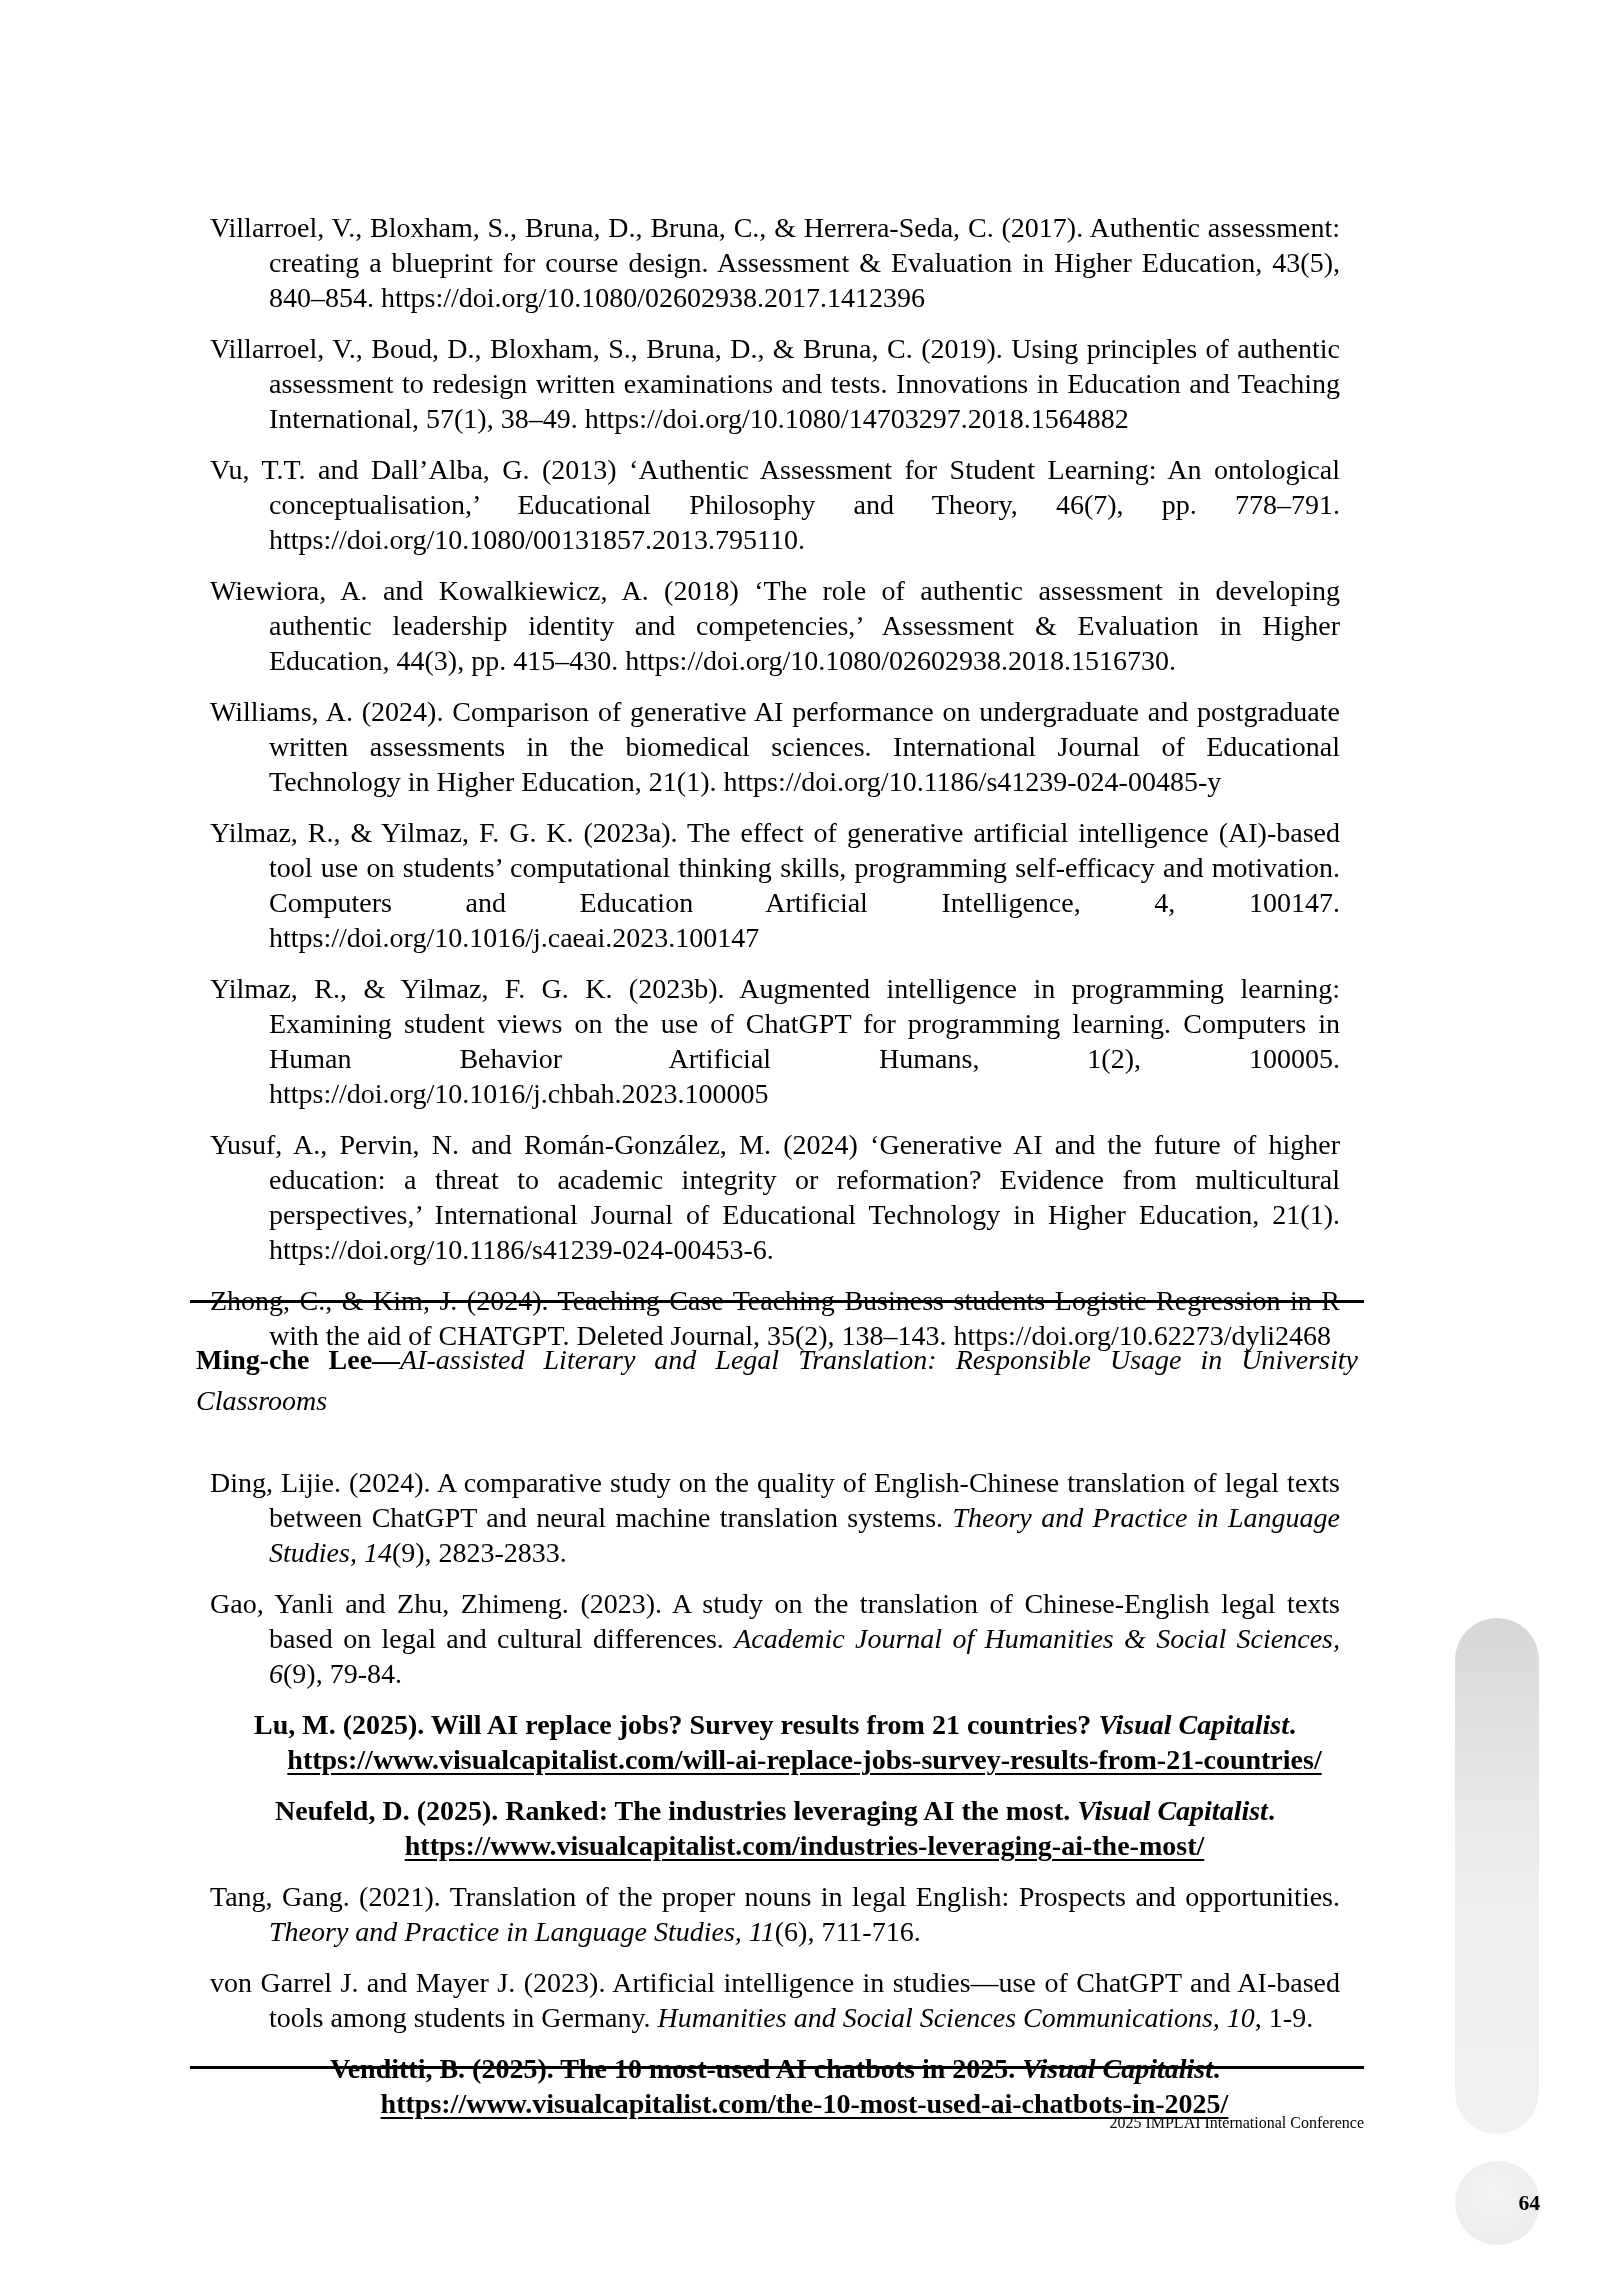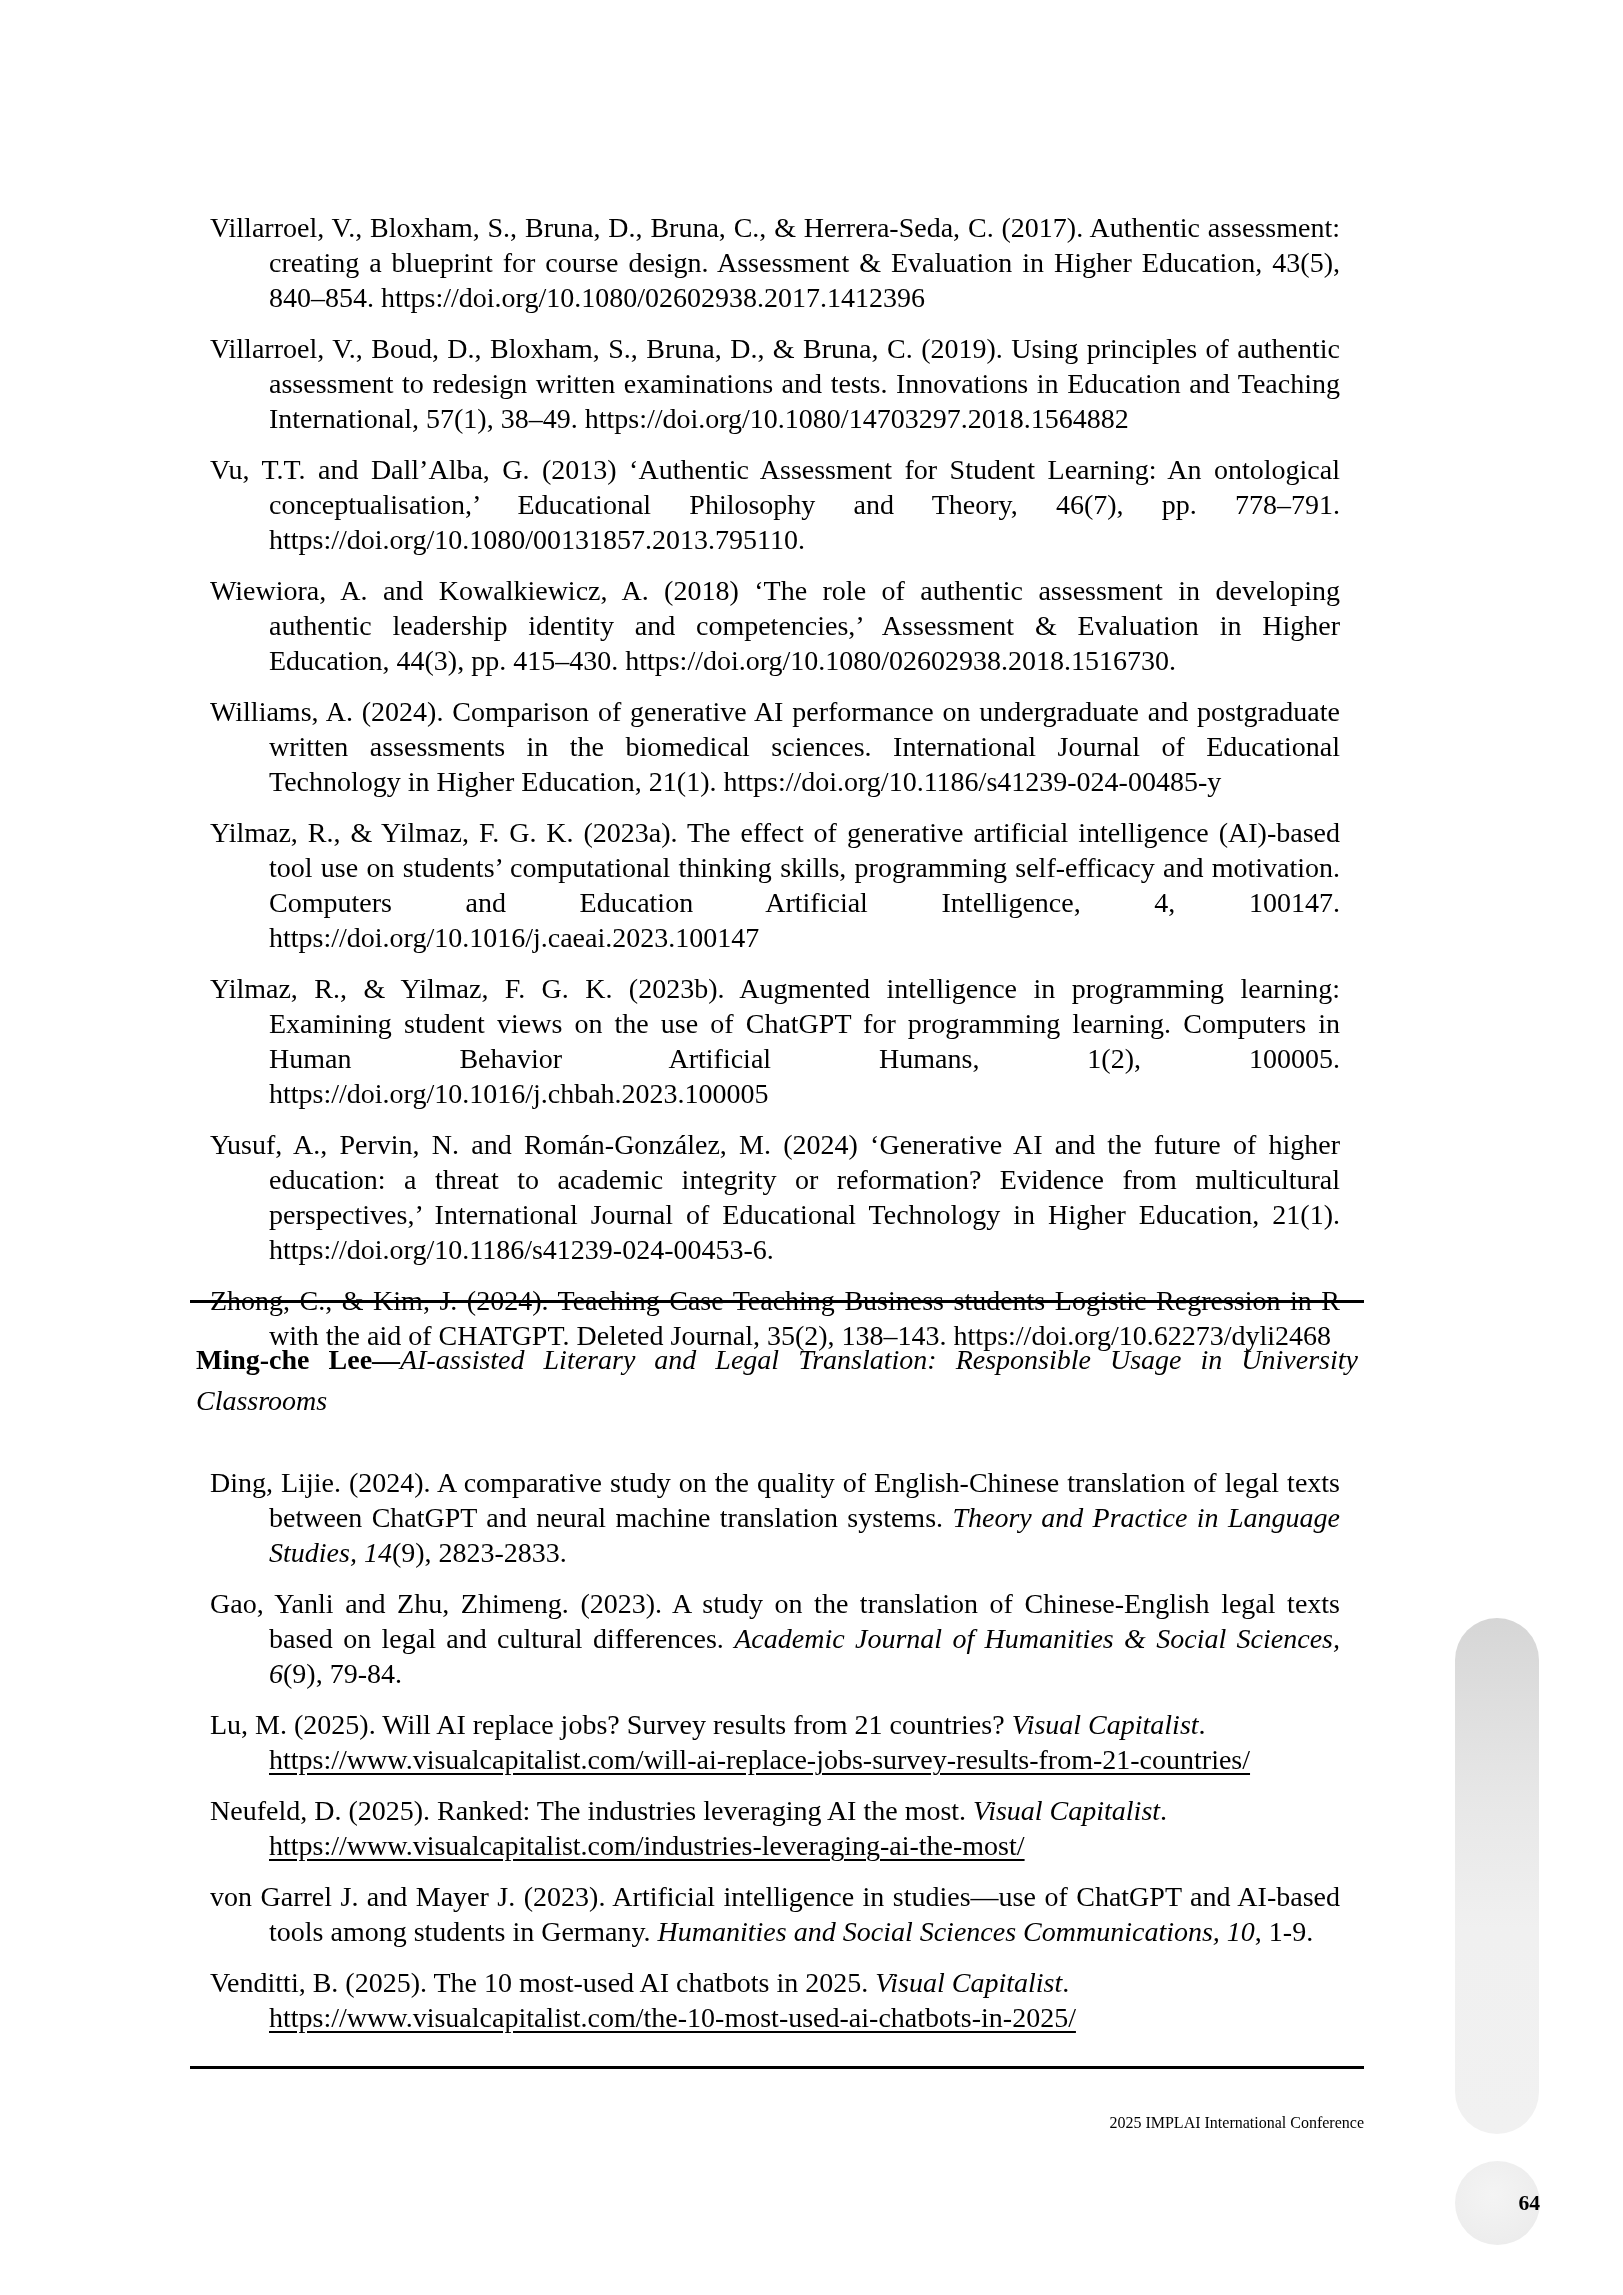--- a/index.html
+++ b/index.html
@@ -23,21 +23,21 @@
       line-height: 35px;
     }
     .refs-a { top: 194px; }
     .refs-b { top: 1449px; }
     .ref {
       padding-left: 59px;
       text-indent: -59px;
       text-align: justify;
       margin: 16px;
     }
-    .ref.left { text-align: left; }
+    .ref.left { text-align: center; font-weight: bold; }
     .ref i { font-style: italic; }
     .ref a, .ref .url {
       color: #000;
       text-decoration: underline;
       text-decoration-thickness: 2px;
       text-underline-offset: 3.9px;
     }
     .rule {
       position: absolute;
       left: 190px;
@@ -109,20 +109,21 @@
 
 <div class="section-heading">
   <span class="author">Ming-che Lee—</span><span class="title">AI-assisted Literary and Legal Translation: Responsible Usage in University Classrooms</span>
 </div>
 
 <div class="refs refs-b" id="refs-b">
     <p class="ref"><span>Ding, Lijie. (2024). A comparative study on the quality of English-Chinese translation of legal texts between ChatGPT and neural machine translation systems. </span><i>Theory and Practice in Language Studies, 14</i><span>(9), 2823-2833.</span></p>
     <p class="ref"><span>Gao, Yanli and Zhu, Zhimeng. (2023). A study on the translation of Chinese-English legal texts based on legal and cultural differences. </span><i>Academic Journal of Humanities &amp; Social Sciences, 6</i><span>(9), 79-84.</span></p>
     <p class="ref left"><span>Lu, M. (2025). Will AI replace jobs? Survey results from 21 countries? </span><i>Visual Capitalist</i><span>.</span> <span class="url">https://www.visualcapitalist.com/will-ai-replace-jobs-survey-results-from-21-countries/</span></p>
     <p class="ref left"><span>Neufeld, D. (2025). Ranked: The industries leveraging AI the most. </span><i>Visual Capitalist</i><span>.</span> <span class="url">https://www.visualcapitalist.com/industries-leveraging-ai-the-most/</span></p>
+    <p class="ref"><span>Tang, Gang. (2021). Translation of the proper nouns in legal English: Prospects and opportunities. </span><i>Theory and Practice in Language Studies, 11</i><span>(6), 711-716.</span></p>
     <p class="ref"><span>von Garrel J. and Mayer J. (2023). Artificial intelligence in studies—use of ChatGPT and AI-based tools among students in Germany. </span><i>Humanities and Social Sciences Communications, 10</i><span>, 1-9.</span></p>
     <p class="ref left"><span>Venditti, B. (2025). The 10 most-used AI chatbots in 2025. </span><i>Visual Capitalist</i><span>.</span> <span class="url">https://www.visualcapitalist.com/the-10-most-used-ai-chatbots-in-2025/</span></p>
   </div>
 
 <div class="rule rule-bottom"></div>
 
 <div class="footer">
   <div>2025 IMPLAI International Conference</div>
 </div>
 

